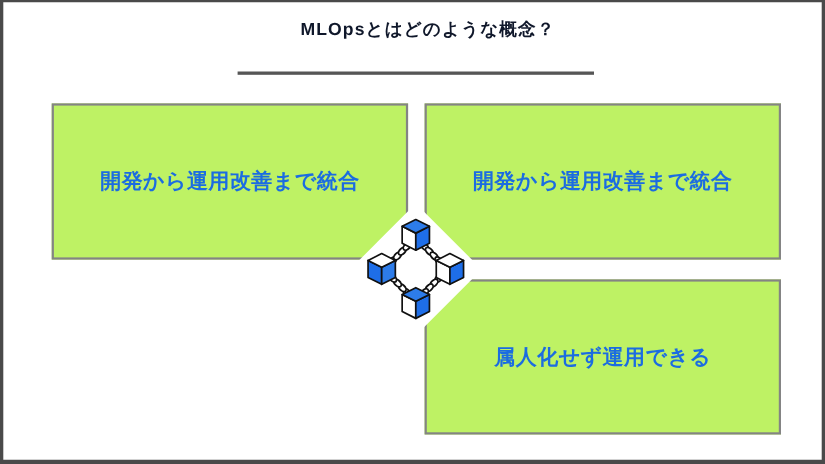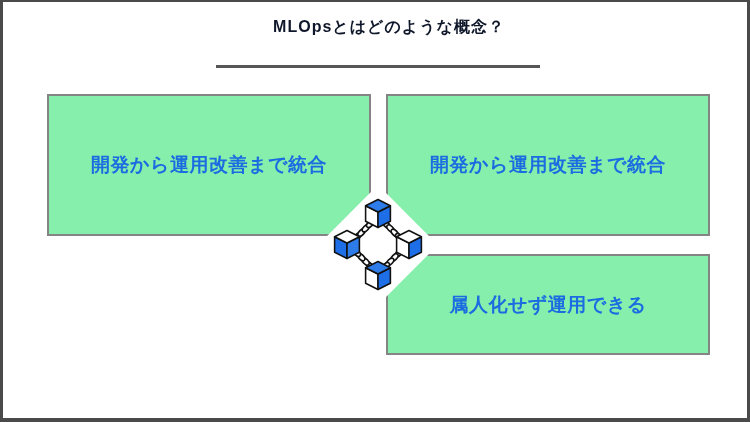--- a/index.html
+++ b/index.html
@@ -36,37 +36,37 @@
     left: 213px;
     width: 324px;
     height: 3px;
     background: #565656;
   }
   .card {
     position: absolute;
     box-sizing: border-box;
     width: 324px;
     height: 142px;
-    background: #86efac;
+    background: #bef264;
     border: 2px solid #848484;
     display: flex;
     align-items: center;
     justify-content: center;
   }
   .card-label {
     font-size: 19px;
     font-weight: bold;
     color: #1b6ce1;
     letter-spacing: 0.5px;
     text-align: center;
   }
   .card-tl { left: 44px;  top: 92px;  }
   .card-tr { left: 383px; top: 92px;  }
   .card-bl { left: 44px;  top: 252px; height: 141px; }
-  .card-br { left: 383px; top: 252px; height: 101px; }
+  .card-br { left: 383px; top: 252px; height: 141px; }
   .center-icon {
     position: absolute;
     left: 313px;
     top: 181px;
     width: 124px;
     height: 124px;
   }
 </style>
 </head>
 <body>

